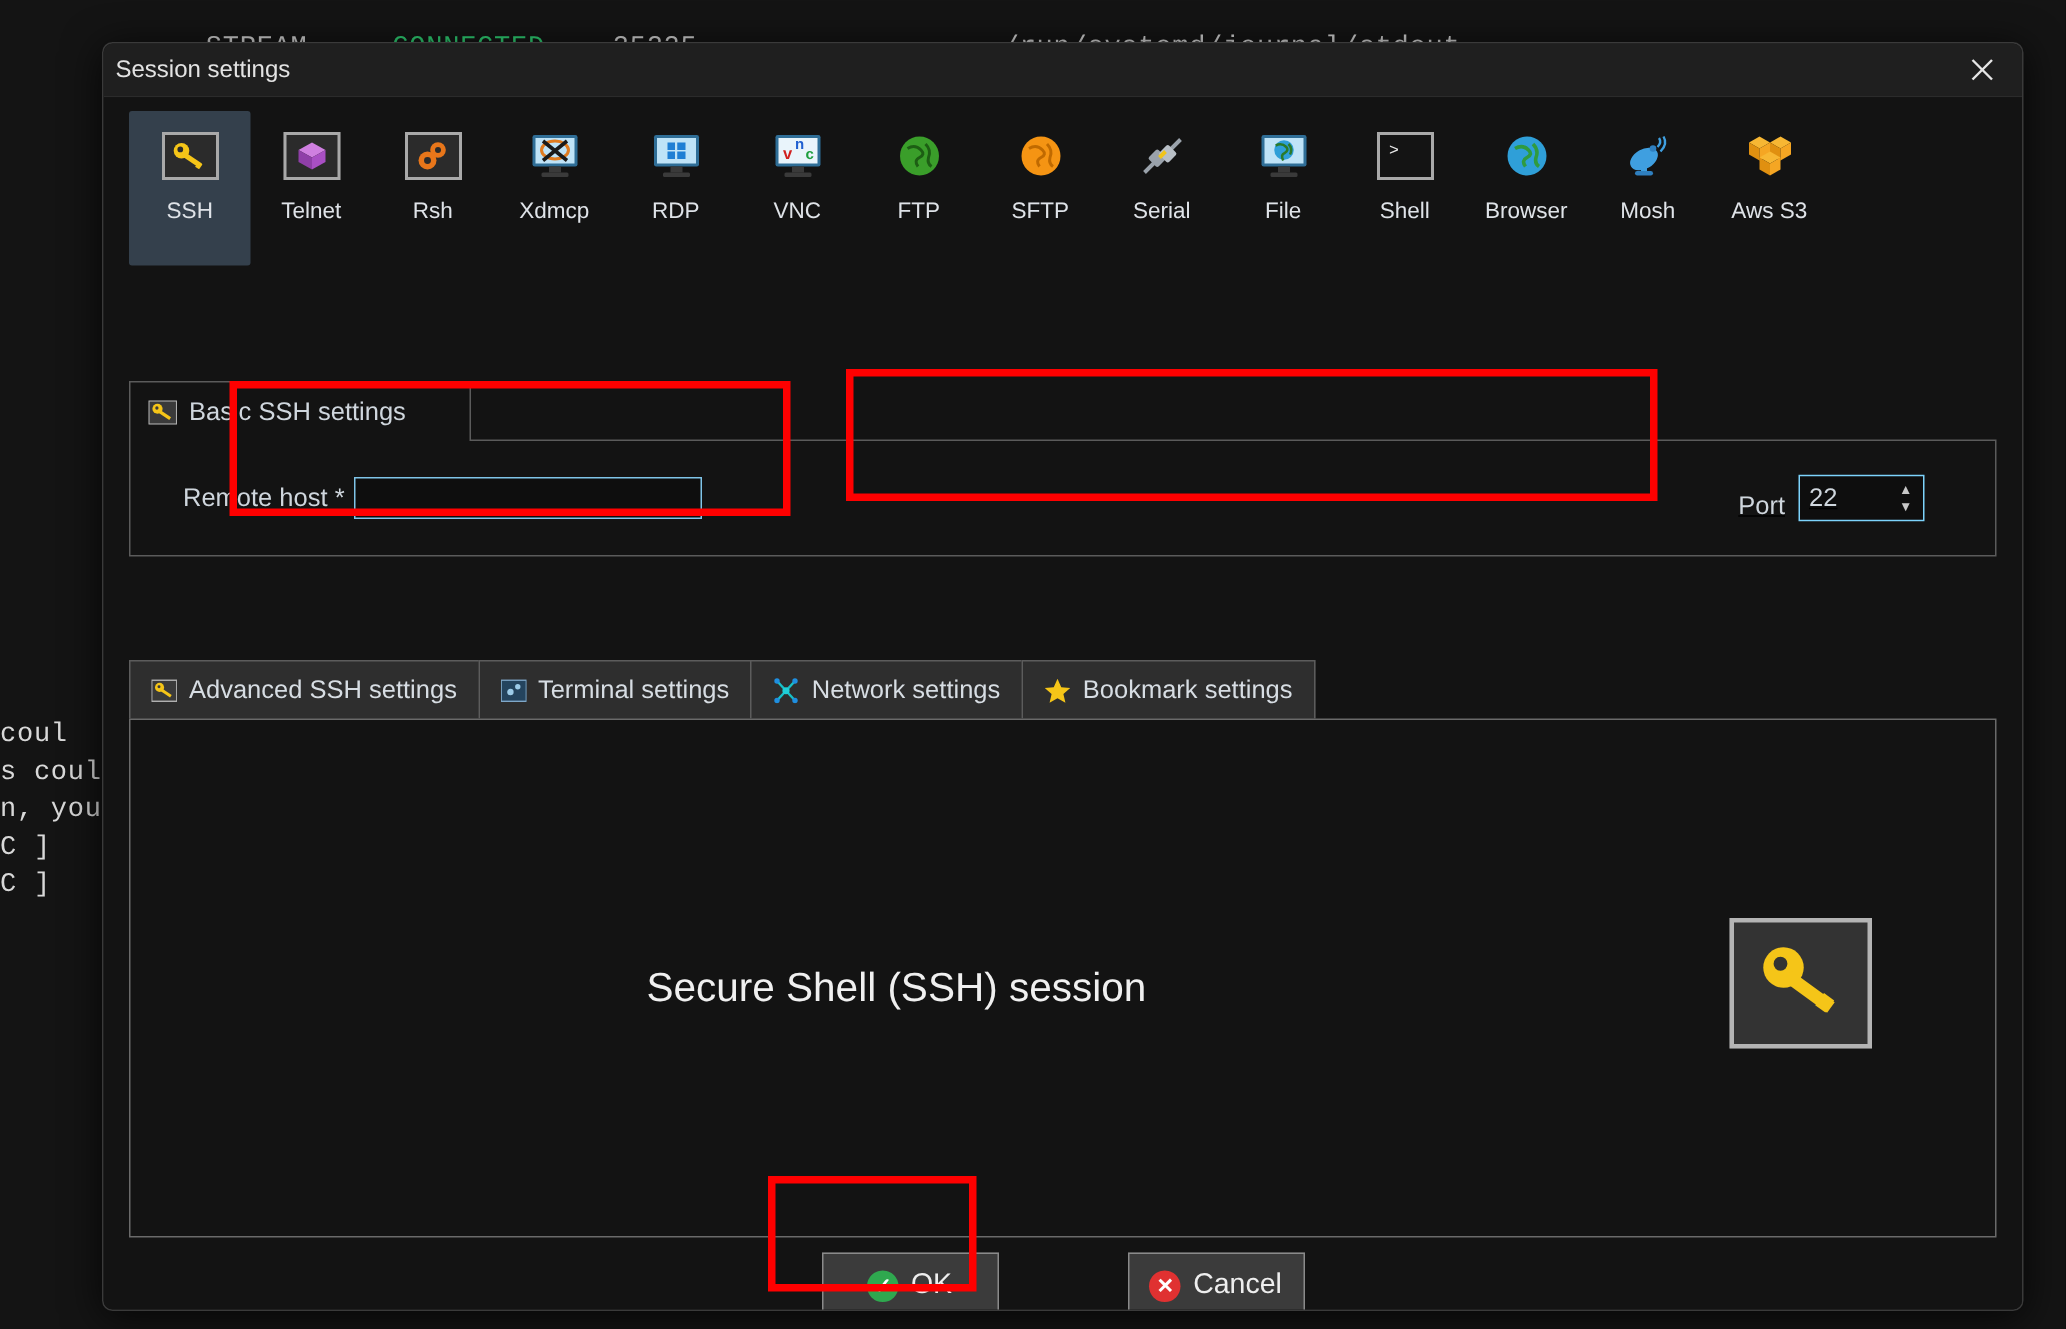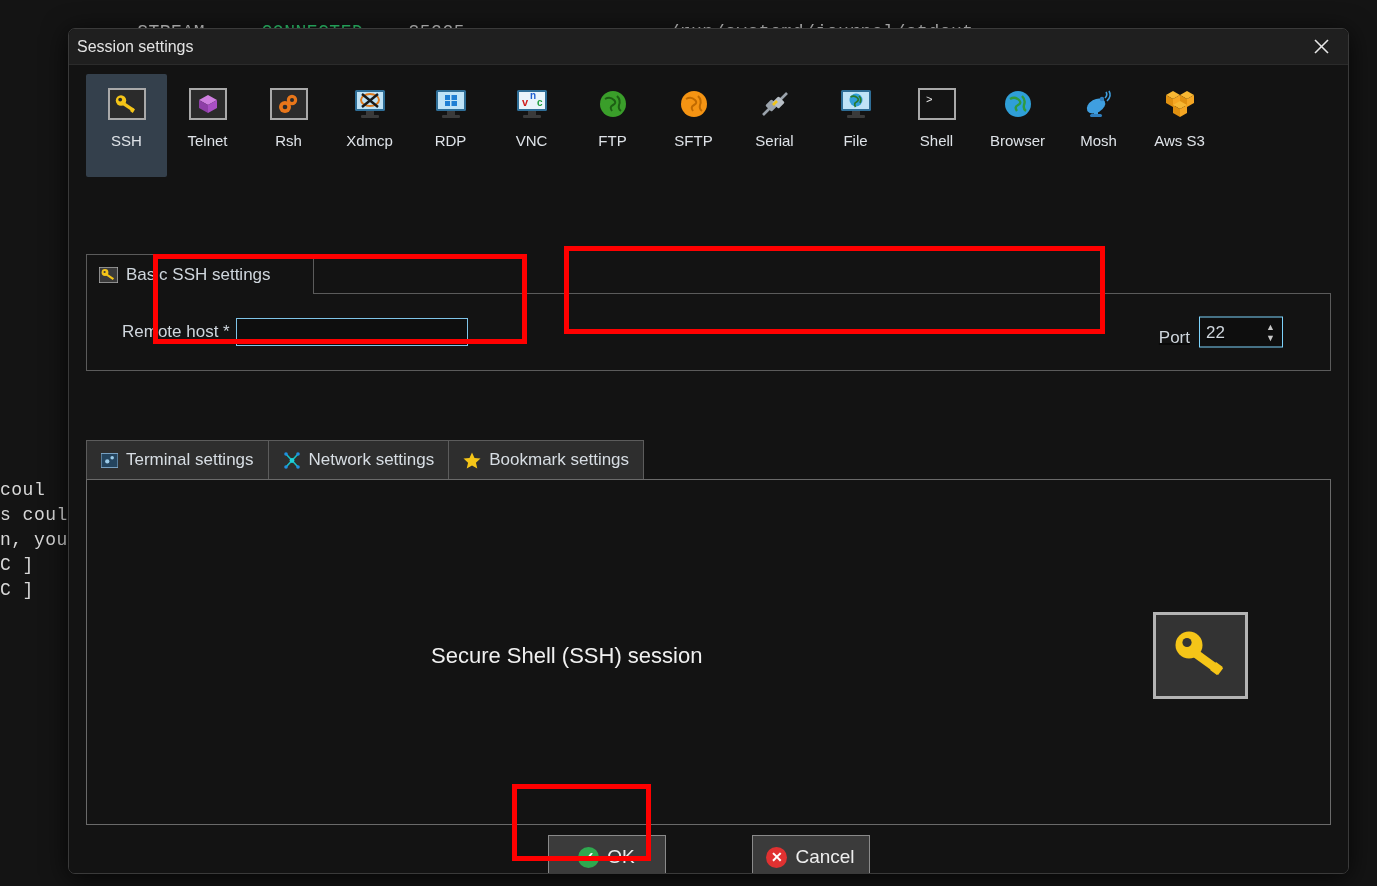--- a/index.html
+++ b/index.html
@@ -218,21 +218,21 @@
   #tab-panel {
     position: absolute;
     left: 17px; top: 414px; right: 17px;
     height: 346px;
     border: 1px solid #6a6a6a;
     background: #131313;
   }
   #panel-caption {
     position: absolute;
     left: 344px; top: 163px;
-    color: #f0f0f0; font-size: 22px;
+    color: #f0f0f0; font-size: 27px;
   }
   #panel-key-icon {
     position: absolute;
     right: 82px; top: 132px;
     width: 95px; height: 87px;
     border: 3px solid #b4b4b4;
     background: #333333;
     display: flex; align-items: center; justify-content: center;
   }
 
@@ -538,20 +538,33 @@
               <span>▲</span>
               <span>▼</span>
             </span>
           </div>
         </div>
 
       </div>
     </div>
 
     <div id="settings-tabs">
+      <div class="tab">
+        <span class="tab-icon">
+          <svg width="17" height="15" viewBox="0 0 19 16">
+            <rect x="0" y="0" width="19" height="16" fill="#3a3a3a" stroke="#b0b0b0" stroke-width="1.4"></rect>
+            <g fill="#f5c518">
+                <circle cx="6" cy="5.5" r="3.4"></circle>
+                <circle cx="5.6" cy="5" r="1.1" fill="#3a3a3a"></circle>
+                <rect x="7.6" y="6.2" width="9" height="2.2" transform="rotate(34 7.6 6.2)"></rect>
+              </g>
+          </svg>
+        </span>
+        <span>Advanced SSH settings</span>
+      </div>
 
       <div class="tab">
         <span class="tab-icon">
           <svg width="17" height="15" viewBox="0 0 19 16">
             <rect x="0" y="0" width="19" height="16" fill="#24445e" stroke="#7fa8c9" stroke-width="1.3"></rect>
             <circle cx="7" cy="9" r="2.4" fill="#9ccbe8"></circle>
             <circle cx="12.5" cy="5" r="2" fill="#9ccbe8"></circle>
           </svg>
         </span>
         <span>Terminal settings</span>

